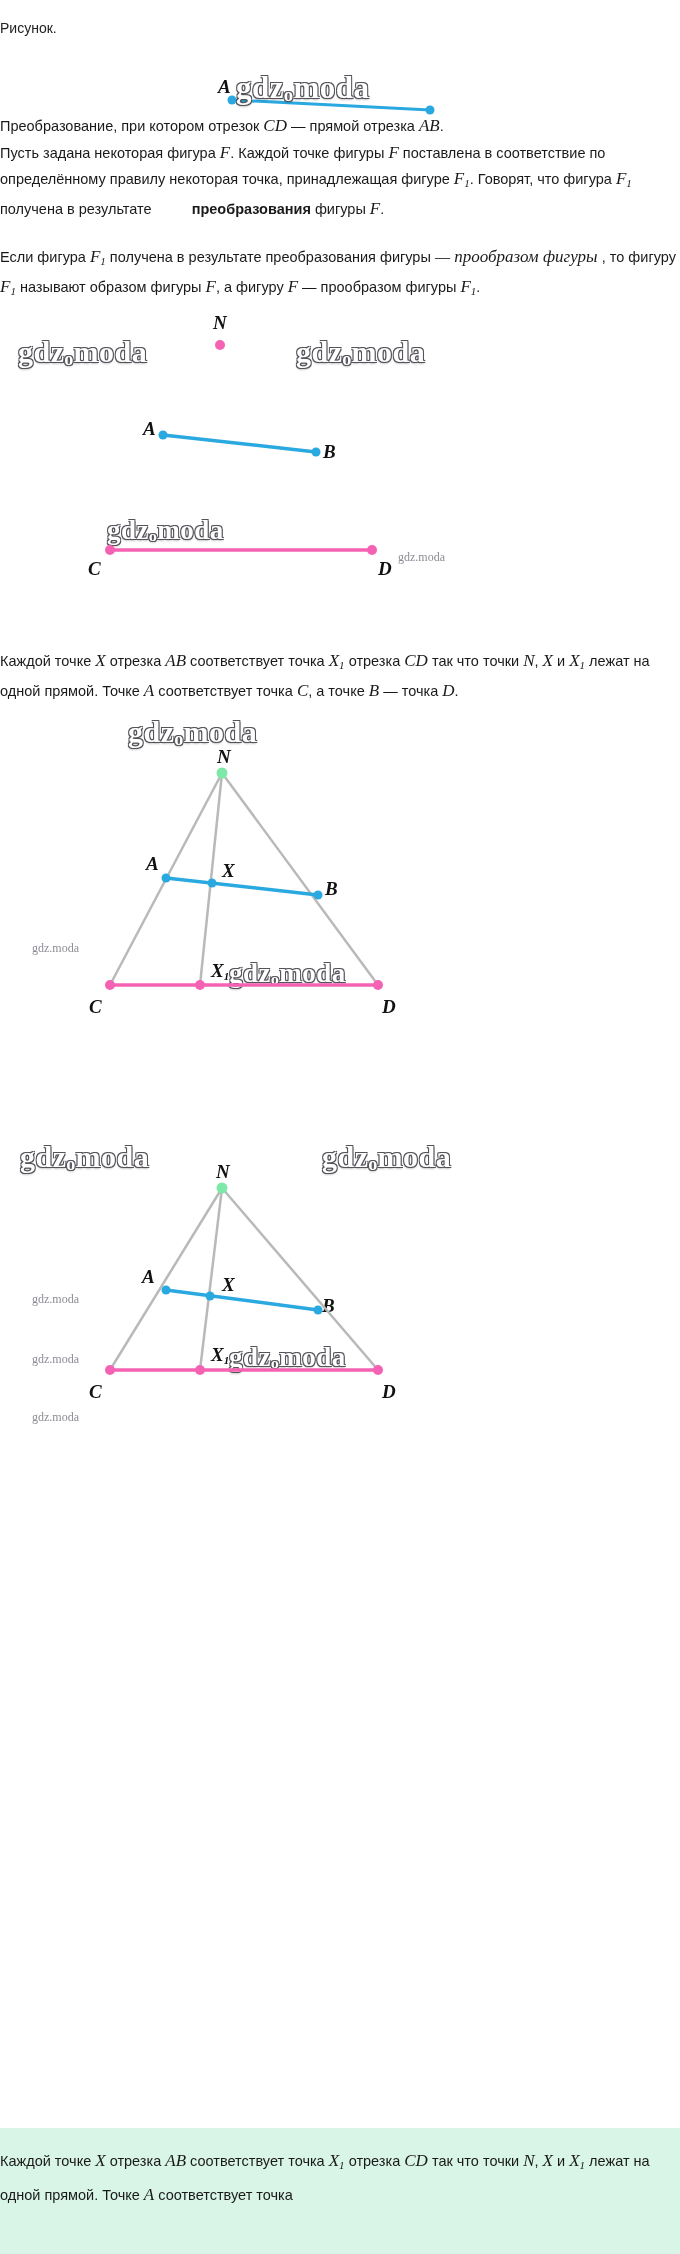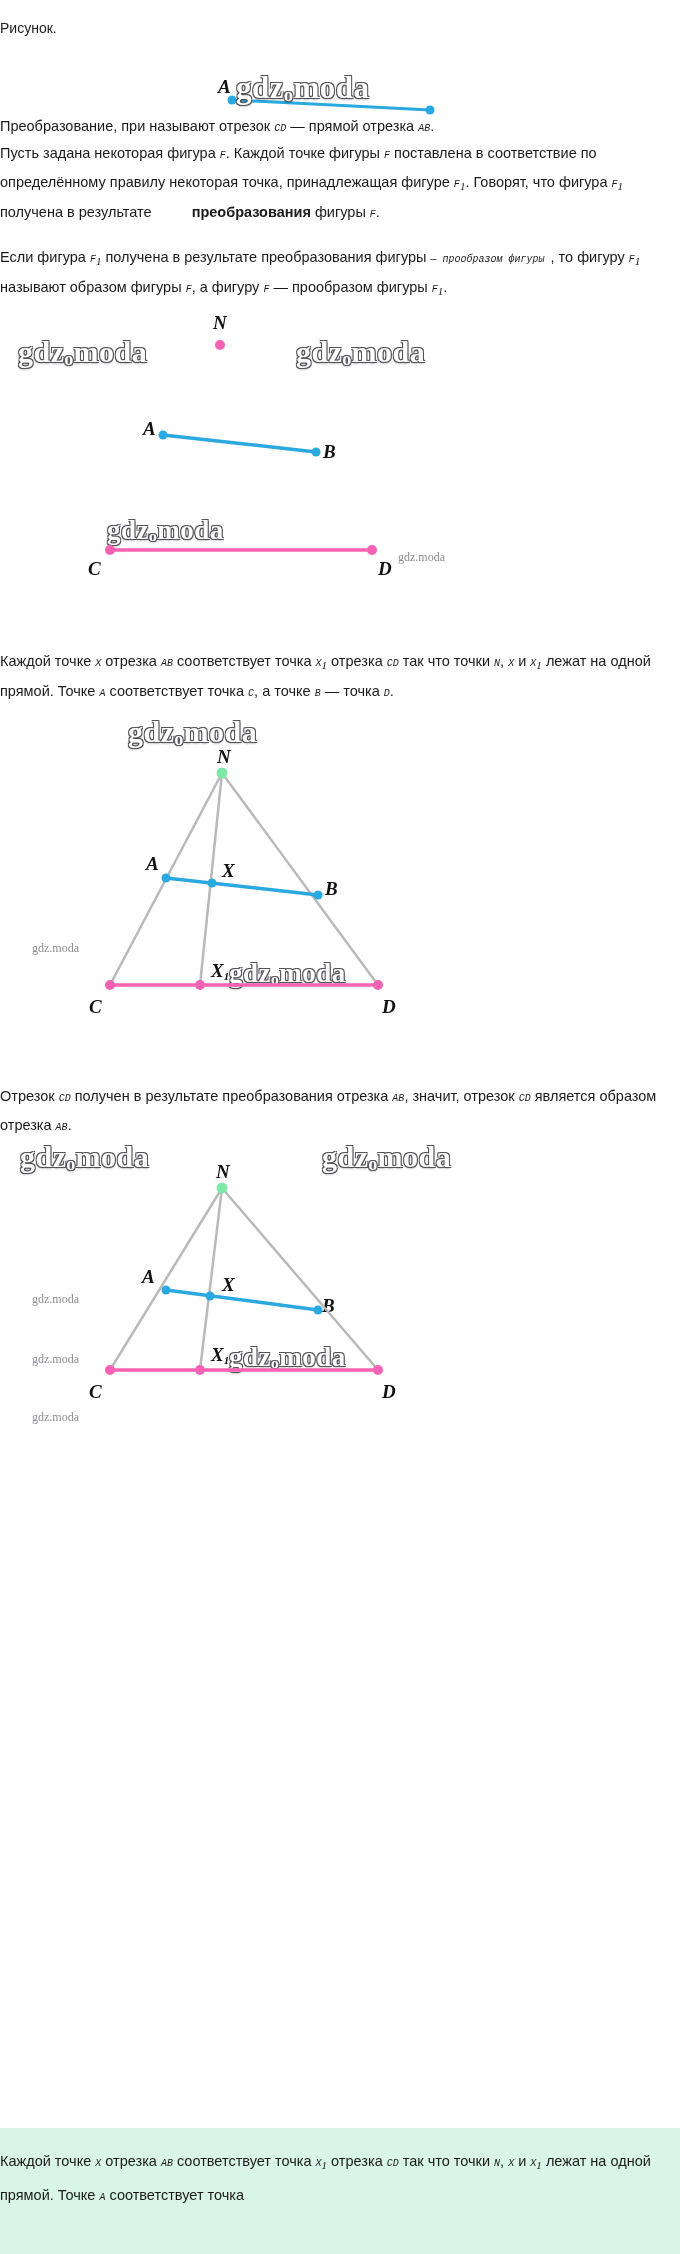--- a/index.html
+++ b/index.html
@@ -25,23 +25,23 @@
     top: 20px;
     font-size: 14px;
     color: #222;
   }
   .para {
     font-size: 14.5px;
     line-height: 26px;
     color: #1a1a1a;
   }
   .math {
-    font-family: Liberation Mono, monospace;
+    font-family: Liberation Serif, serif;
     font-style: italic;
-    font-size: 10px;
+    font-size: 17px;
   }
   .sub {
     font-size: 11px;
     vertical-align: -3px;
     font-style: italic;
     font-family: "Liberation Serif", serif;
   }
   b.bold {
     font-weight: bold;
     margin-left: 36px;
@@ -108,21 +108,21 @@
     <svg width="680" height="44" style="position:absolute; left:0; top:0;">
       <line x1="232" y1="22" x2="430" y2="32" stroke="#2aa8e0" stroke-width="3"></line>
       <circle cx="232" cy="22" r="4.5" fill="#2aa8e0"></circle>
       <circle cx="430" cy="32" r="4.5" fill="#2aa8e0"></circle>
     </svg>
     <div class="wm" style="position:absolute; left:236px; top:-8px; font-size:31px;">gdzₒmoda</div>
     <div style="position:absolute; left:462px; top:18px; color:#888; font-size:14px;">&nbsp;</div>
   </div>
 
   <div class="block para" style="left:0px; top:113px; width:680px;">
-    <span>Преобразование, при называют отрезок </span><span class="math">CD</span><span> — прямой отрезка </span><span class="math">AB</span><span>.</span>
+    <span>Преобразование, при котором отрезок </span><span class="math">CD</span><span> — прямой отрезка </span><span class="math">AB</span><span>.</span>
   </div>
 
   <div class="block para" style="left:0px; top:140px; width:680px;">
     <span>Пусть задана некоторая фигура </span><span class="math">F</span><span>. Каждой точке фигуры </span><span class="math">F</span><span> поставлена в соответствие по определённому правилу некоторая точка, принадлежащая фигуре </span><span class="math">F</span><span class="sub">1</span><span>. Говорят, что фигура </span><span class="math">F</span><span class="sub">1</span><span> получена в результате </span><b class="bold">преобразования</b><span> фигуры </span><span class="math">F</span><span>.</span>
   </div>
 
   <div class="block para" style="left:0px; top:244px; width:680px;">
     <span>Если фигура </span><span class="math">F</span><span class="sub">1</span><span> получена в результате преобразования фигуры </span><span class="math"> — прообразом фигуры </span><span>, то фигуру </span><span class="math">F</span><span class="sub">1</span><span> называют образом фигуры </span><span class="math">F</span><span>, а фигуру </span><span class="math">F</span><span> — прообразом фигуры </span><span class="math">F</span><span class="sub">1</span><span>.</span>
   </div>
 
@@ -171,23 +171,20 @@
       <circle cx="166" cy="163" r="4.5" fill="#2aa8e0"></circle>
       <circle cx="318" cy="180" r="4.5" fill="#2aa8e0"></circle>
       <circle cx="212" cy="168" r="4.5" fill="#2aa8e0"></circle>
       <line x1="110" y1="270" x2="378" y2="270" stroke="#f562b4" stroke-width="3.5"></line>
       <circle cx="110" cy="270" r="5" fill="#f562b4"></circle>
       <circle cx="378" cy="270" r="5" fill="#f562b4"></circle>
       <circle cx="200" cy="270" r="5" fill="#f562b4"></circle>
     </svg>
   </div>
 
-  <div class="block para" style="left:0px; top:1083px; width:680px;">
-    <span>Отрезок </span><span class="math">CD</span><span> получен в результате преобразования отрезка </span><span class="math">AB</span><span>, значит, отрезок </span><span class="math">CD</span><span> является образом отрезка </span><span class="math">AB</span><span>.</span>
-  </div>
 
   <div class="fig" style="top:1140px; height:330px;">
     <div class="wm" style="position:absolute; left:20px; top:0px; font-size:30px;">gdzₒmoda</div>
     <div class="wm" style="position:absolute; left:322px; top:0px; font-size:30px;">gdzₒmoda</div>
     <div class="ptlabel" style="left:216px; top:21px;">N</div>
     <div class="ptlabel" style="left:142px; top:126px;">A</div>
     <div class="ptlabel" style="left:222px; top:134px;">X</div>
     <div class="ptlabel" style="left:322px; top:155px;">B</div>
     <div class="wm-sm" style="position:absolute; left:32px; top:152px; font-size:12px;">gdz.moda</div>
     <div class="wm-sm" style="position:absolute; left:32px; top:212px; font-size:12px;">gdz.moda</div>

